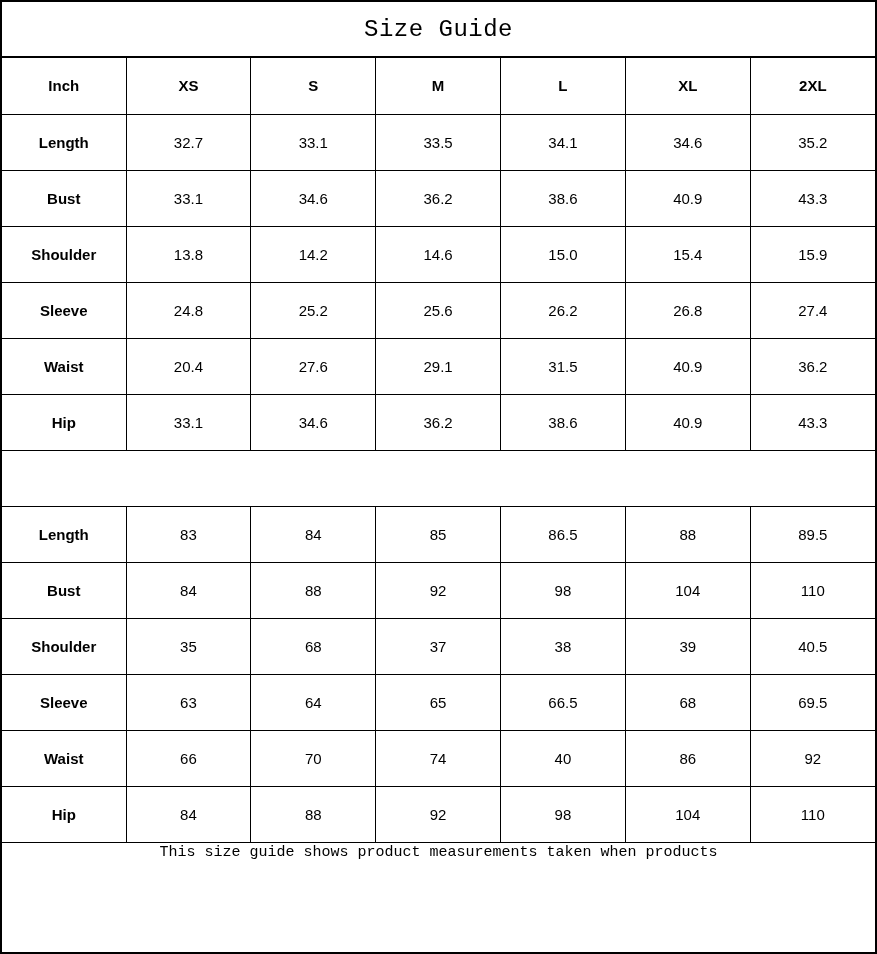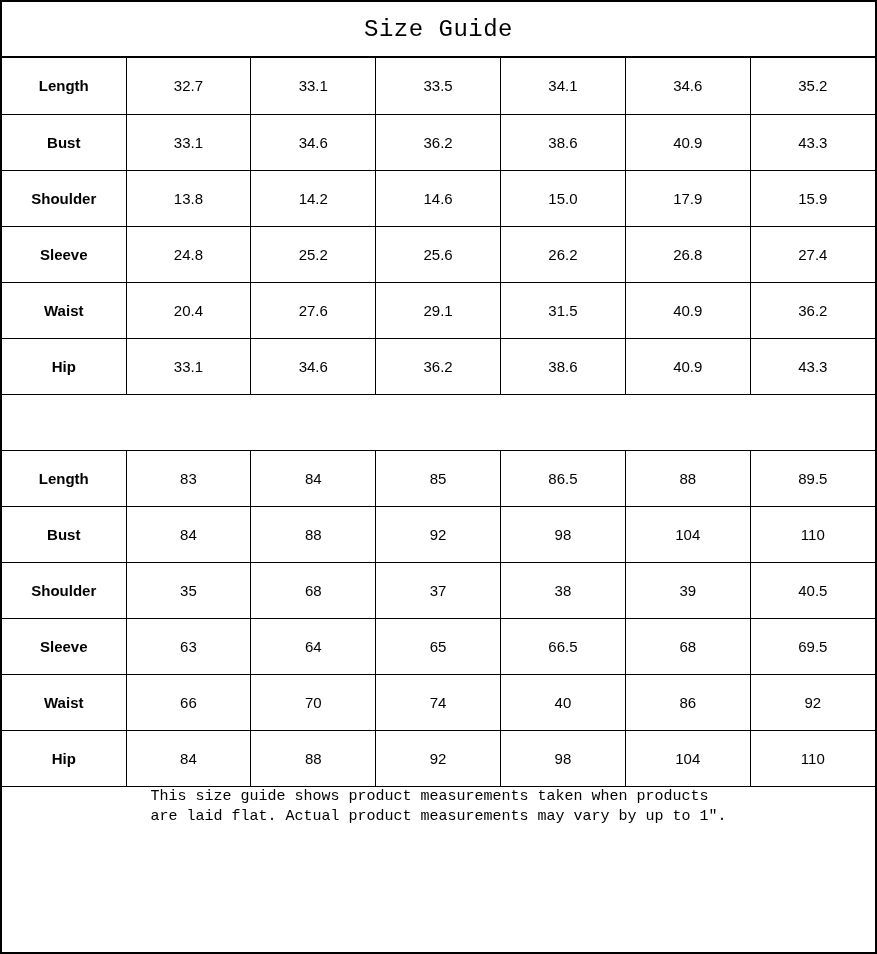--- a/index.html
+++ b/index.html
@@ -76,20 +76,29 @@
       <col style="width:124px">
       <col>
         <col>
         <col>
         <col>
         <col>
         <col>
     </colgroup>
     <tbody>
         <tr>
+          <th>Inch</th>
+          <th>XS</th>
+          <th>S</th>
+          <th>M</th>
+          <th>L</th>
+          <th>XL</th>
+          <th>2XL</th>
+        </tr>
+        <tr>
           <th>Length</th>
           <td>32.7</td>
           <td>33.1</td>
           <td>33.5</td>
           <td>34.1</td>
           <td>34.6</td>
           <td>35.2</td>
         </tr>
         <tr>
           <th>Bust</th>
@@ -99,21 +108,21 @@
           <td>38.6</td>
           <td>40.9</td>
           <td>43.3</td>
         </tr>
         <tr>
           <th>Shoulder</th>
           <td>13.8</td>
           <td>14.2</td>
           <td>14.6</td>
           <td>15.0</td>
-          <td>17.9</td>
+          <td>15.4</td>
           <td>15.9</td>
         </tr>
         <tr>
           <th>Sleeve</th>
           <td>24.8</td>
           <td>25.2</td>
           <td>25.6</td>
           <td>26.2</td>
           <td>26.8</td>
           <td>27.4</td>
@@ -205,17 +214,16 @@
           <td>98</td>
           <td>104</td>
           <td>110</td>
         </tr>
       </tbody>
   </table>
 
   <div class="footer-row">
     <div class="footer-text">
       <div>This size guide shows product measurements taken when products</div>
-      <div>are laid flat. Actual product measurements may vary by up to 1″.</div>
     </div>
   </div>
 
 </div>
 
 </body></html>

